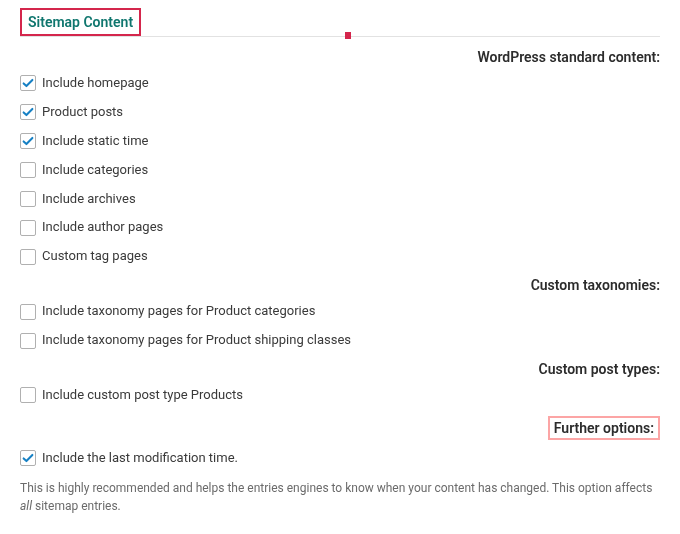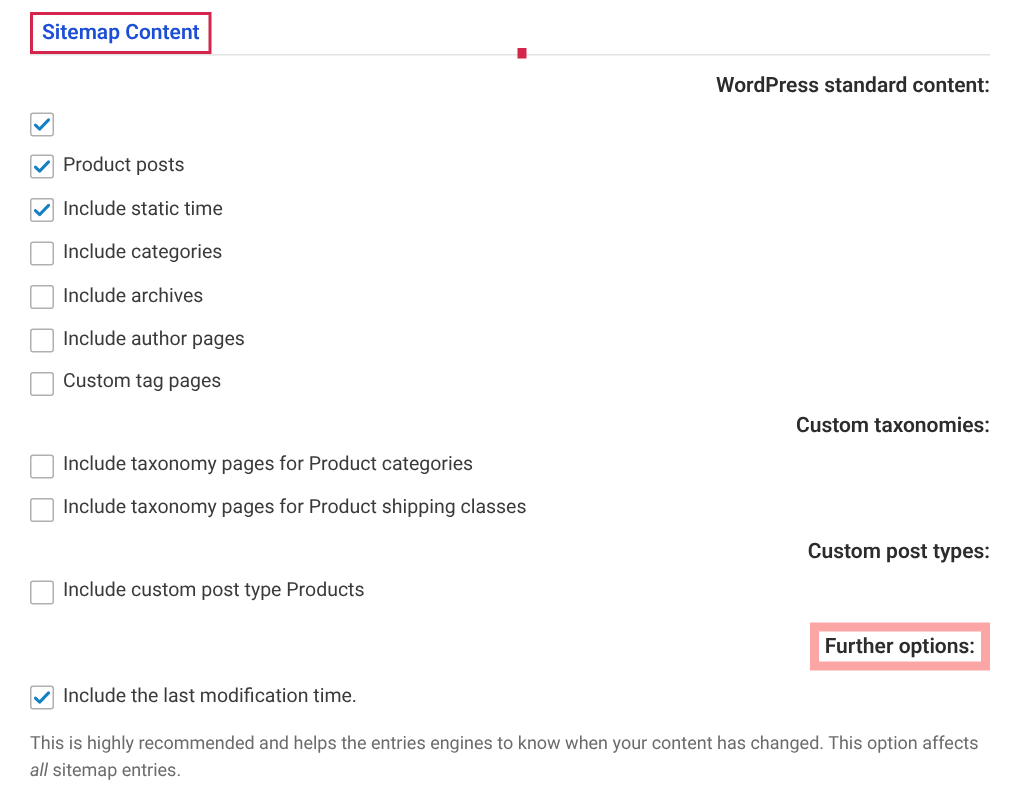--- a/index.html
+++ b/index.html
@@ -7,21 +7,21 @@
       font-family: -apple-system, BlinkMacSystemFont, "Segoe UI", Roboto, sans-serif;
       font-size: 13px;
       color: #2c2c2c;
       background: #fff;
       padding: 8px 20px 20px 20px;
     }
     .panel-title {
       display: inline-block;
       font-size: 14px;
       font-weight: 600;
-      color: #1d4ed8;
+      color: #0f766e;
       padding: 4px 6px;
       border: 2px solid #d4264c;
       margin-bottom: 0;
     }
     .title-row {
       border-bottom: 1px solid #e2e2e2;
       margin-bottom: 12px;
       position: relative;
     }
     .red-tick {
@@ -35,21 +35,21 @@
     .group-heading {
       font-size: 14px;
       font-weight: 600;
       color: #2c2c2c;
       margin-top: 12px;
       margin-bottom: 10px;
       text-align: right;
     }
     .highlight-box {
       display: inline-block;
-      border: 6px solid #fca5a5;
+      border: 2px solid #fca5a5;
       padding: 2px 4px;
     }
     .option-row {
       display: flex;
       align-items: center;
       margin-bottom: 12px;
       gap: 6px;
     }
     .checkbox {
       width: 16px;
@@ -88,20 +88,21 @@
 </div>
 
 <div class="group-heading">WordPress standard content:</div>
 <div id="group-standard">
     <div class="option-row">
       <span class="checkbox checked">
         <svg viewBox="0 0 16 16">
           <path d="M3 8.5 L6.2 11.5 L13 4.5" stroke="#1680c4" stroke-width="2.3" fill="none" stroke-linecap="round" stroke-linejoin="round"></path>
         </svg>
       </span>
+      <span class="option-label">Include homepage</span>
     </div>
     <div class="option-row">
       <span class="checkbox checked">
         <svg viewBox="0 0 16 16">
           <path d="M3 8.5 L6.2 11.5 L13 4.5" stroke="#1680c4" stroke-width="2.3" fill="none" stroke-linecap="round" stroke-linejoin="round"></path>
         </svg>
       </span>
       <span class="option-label">Product posts</span>
     </div>
     <div class="option-row">

